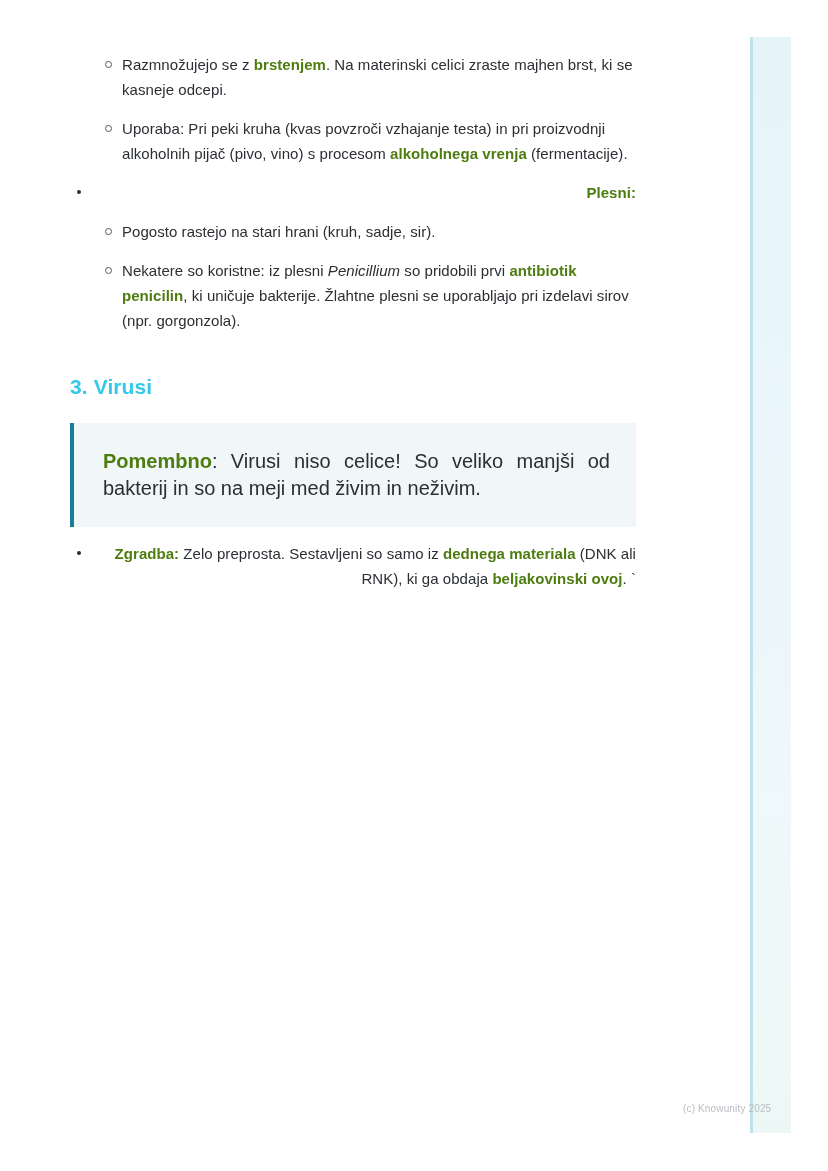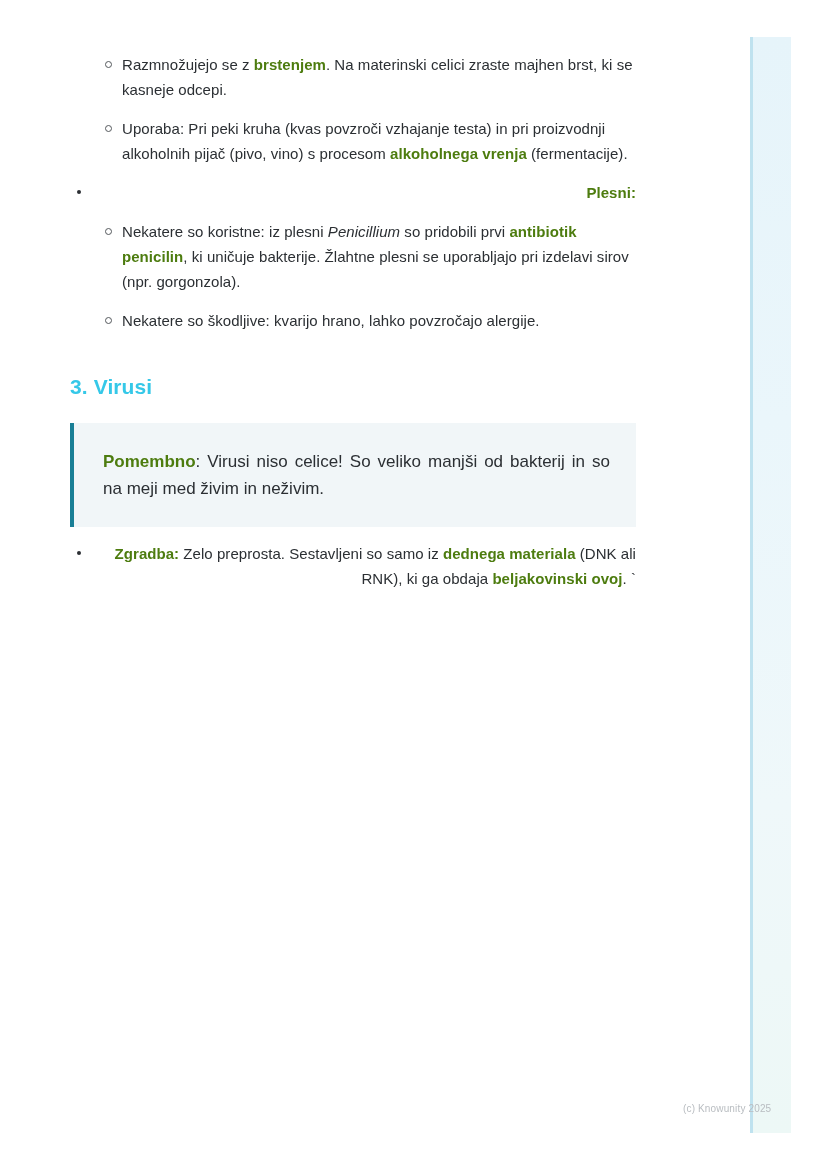--- a/index.html
+++ b/index.html
@@ -96,21 +96,21 @@
   
   .callout {
     margin-top: 23px;
     background: #f1f6f8;
     border-left: 4px solid #1a7f96;
     padding: 25px 26px 25px 29px;
     width: 566px;
   }
   .callout p {
     margin: 0;
-    font-size: 17px;
+    font-size: 20px;
     line-height: 27px;
     color: #2b2f33;
     text-align: justify;
   }
 
   .gap-after-callout { margin-top: 26px; }
 
   
   #watermark {
     position: absolute;
@@ -126,22 +126,22 @@
 </head>
 <body>
 
 <div id="side-panel"></div>
 <div id="side-panel-edge"></div>
 
 <div id="content">
     <div class="li lvl2"><span>Razmnožujejo se z </span><b>brstenjem</b><span>. Na materinski celici zraste majhen brst, ki se kasneje odcepi.</span></div>
     <div class="li lvl2"><span>Uporaba: Pri peki kruha (kvas povzroči vzhajanje testa) in pri proizvodnji alkoholnih pijač (pivo, vino) s procesom </span><b>alkoholnega vrenja</b><span> (fermentacije).</span></div>
     <div class="li lvl1"><b>Plesni:</b></div>
+    <div class="li lvl2"><span>Pogosto rastejo na stari hrani (kruh, sadje, sir).</span></div>
     <div class="li lvl2"><span>Nekatere so koristne: iz plesni </span><i>Penicillium</i><span> so pridobili prvi </span><b>antibiotik penicilin</b><span>, ki uničuje bakterije. Žlahtne plesni se uporabljajo pri izdelavi sirov (npr. gorgonzola).</span></div>
-    <div class="li lvl2"><span>Nekatere so škodljive: kvarijo hrano, lahko povzročajo alergije.</span></div>
     <div class="h2">3. Virusi</div>
     <div class="callout">
       <p><b>Pomembno</b><span>: Virusi niso celice! So veliko manjši od bakterij in so na meji med živim in neživim.</span></p>
     </div>
     <div class="li lvl1 gap-after-callout"><b>Zgradba:</b><span> Zelo preprosta. Sestavljeni so samo iz </span><b>dednega materiala</b><span> (DNK ali RNK), ki ga obdaja </span><b>beljakovinski ovoj</b><span>. `</span></div>
   </div>
 
 <div id="watermark">(c) Knowunity 2025</div>
 
 </body></html>

